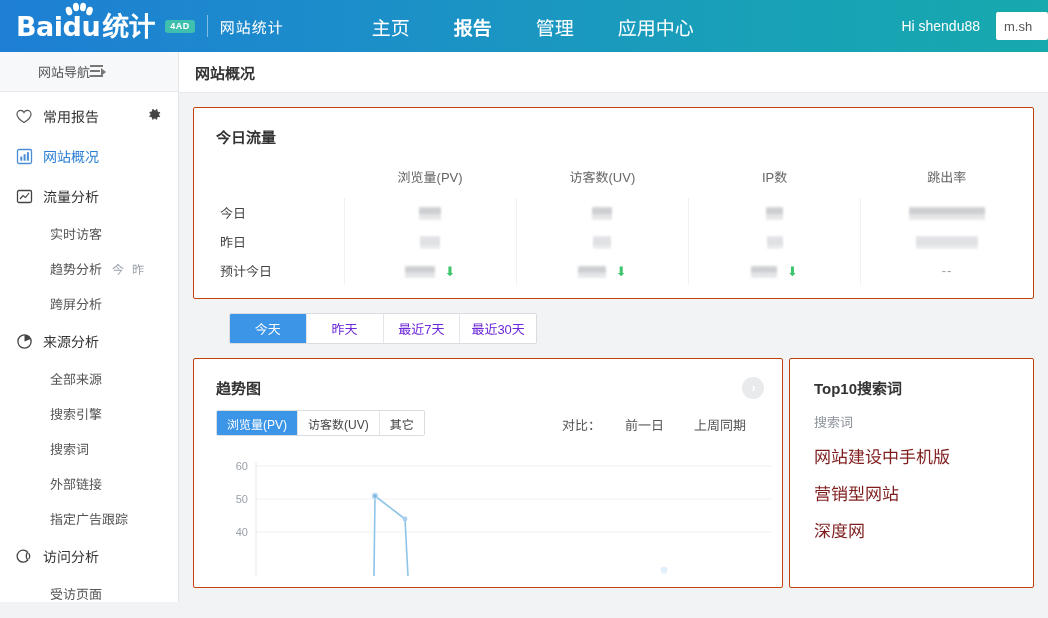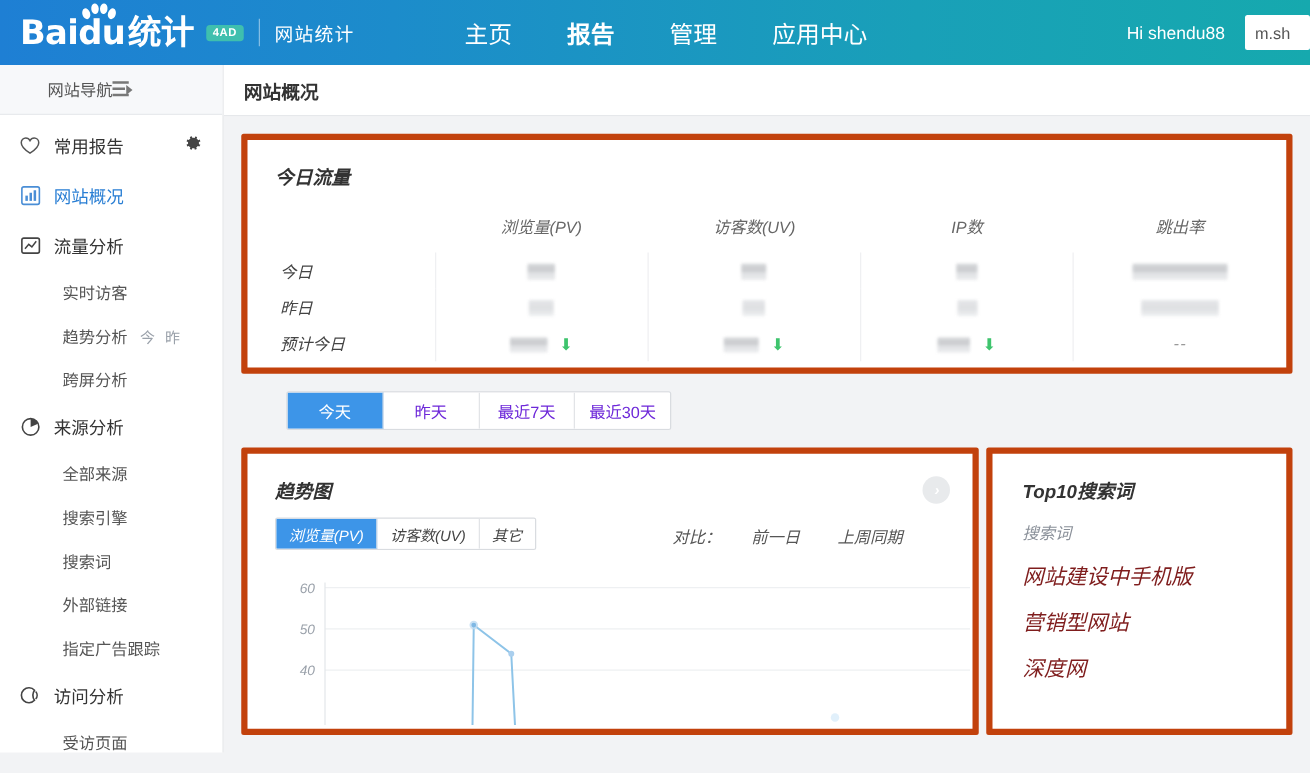--- a/index.html
+++ b/index.html
@@ -218,23 +218,22 @@
     display: flex;
     align-items: center;
     padding-left: 16px;
   }
   .page-title { font-size: 15px; color: #333; font-weight: bold; }
 
   .main-scroll { flex: 1; padding: 14px 14px 0 14px; overflow: hidden; }
 
   .card {
     background: #ffffff;
-    border: 5px solid #c2410c;
+    border: 1px solid #c2410c;
     border-radius: 2px;
-    font-style: italic;
   }
   .card-title {
     font-size: 15px;
     font-weight: bold;
     color: #333;
     padding: 18px 0 0 22px;
   }
 
   
   .traffic-card { padding-bottom: 18px; height: 192px; }
@@ -354,21 +353,21 @@
     border-right: 1px solid #e2e4e7;
     background: #fff;
     cursor: pointer;
     white-space: nowrap;
   }
   .metric-tab:last-child { border-right: none; }
   .metric-tab.active { background: #3d95e8; color: #fff; }
 
   .compare-row {
     position: absolute;
-    left: 340px; top: 56px;
+    left: 368px; top: 56px;
     display: flex;
     align-items: center;
     font-size: 13px;
     color: #555;
   }
   .compare-label { margin-right: 24px; color: #555; }
   .compare-opt { margin-right: 30px; color: #555; cursor: pointer; white-space: nowrap; }
 
   .chart-area { position: relative; margin-top: 16px; height: 140px; }
   .chart-svg { display: block; }

